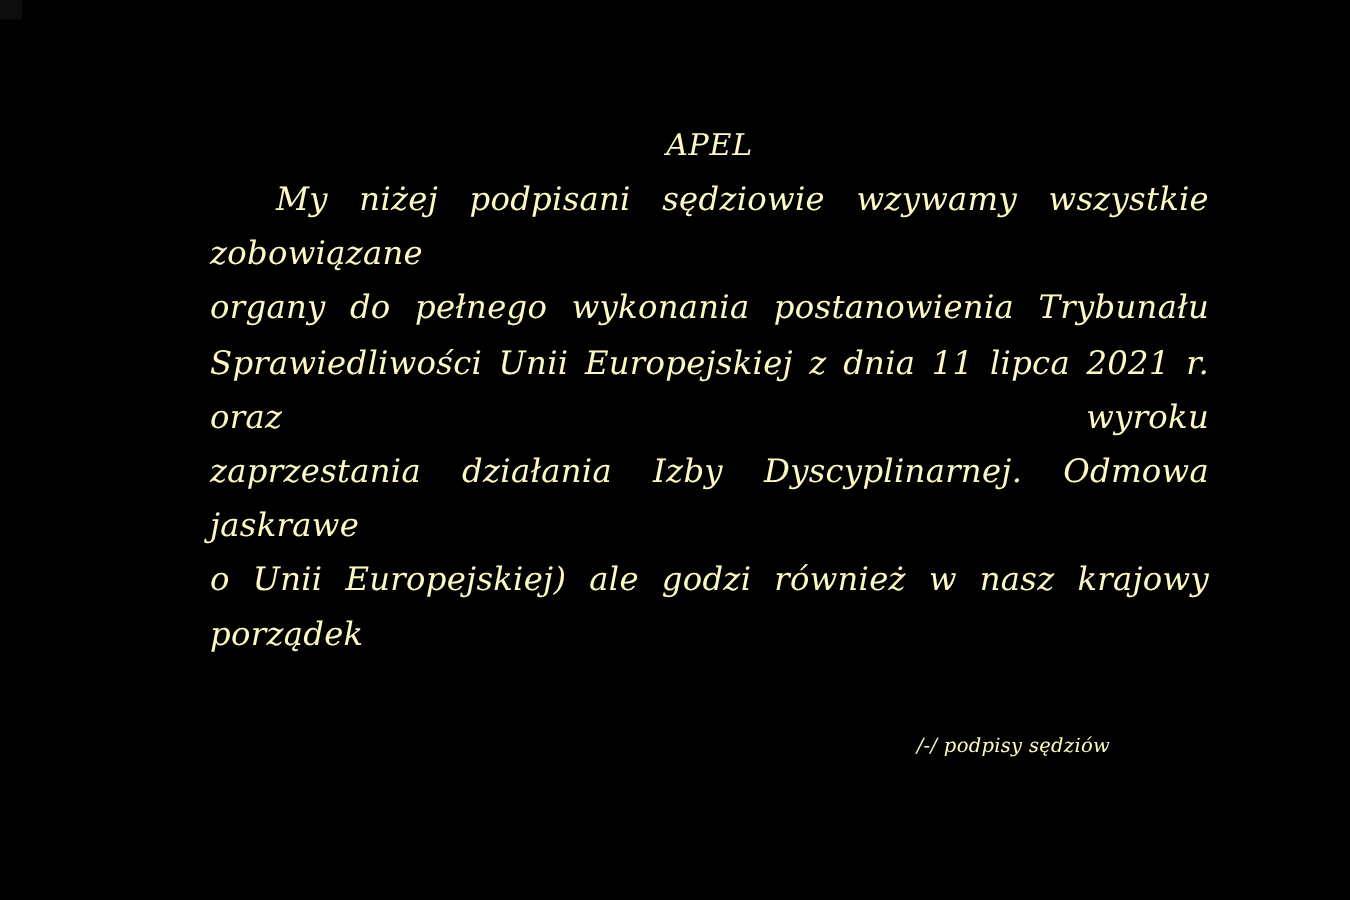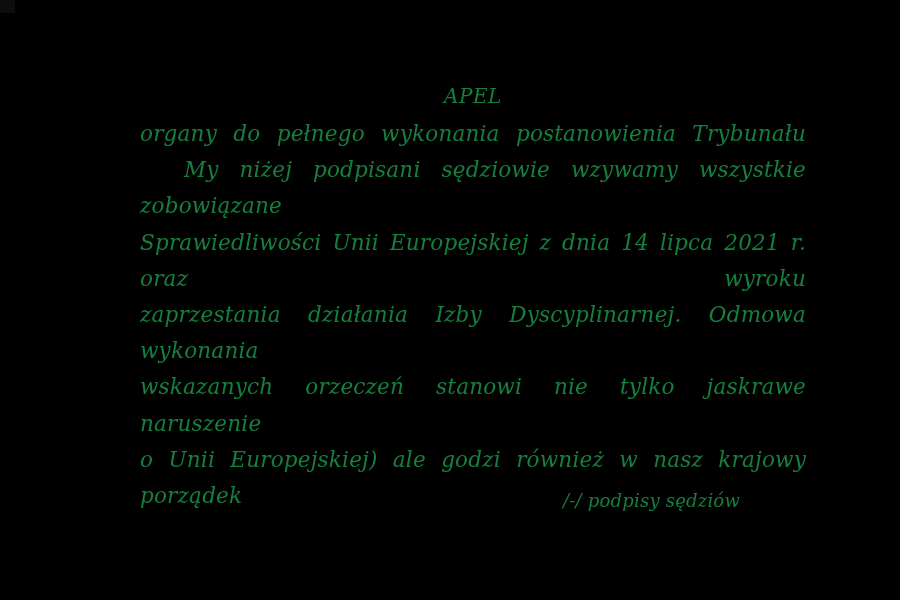--- a/index.html
+++ b/index.html
@@ -8,21 +8,21 @@
     background: #000000;
   }
   .page {
     position: relative;
     width: 900px;
     height: 600px;
     background: #000000;
     overflow: hidden;
     font-family: "DejaVu Serif", serif;
     font-style: italic;
-    color: #15803d;
+    color: #fef9c3;
   }
   .corner-smudge {
     position: absolute;
     left: 0;
     top: 0;
     width: 15px;
     height: 13px;
     background: #0d0d0d;
   }
   .doc-title {
@@ -50,36 +50,35 @@
     text-align-last: justify;
     white-space: normal;
   }
   .line.first {
     text-indent: 44px;
   }
   .doc-signature {
     position: absolute;
     right: 160px;
     top: 490px;
-    font-size: 18px;
+    font-size: 13px;
     letter-spacing: 0.2px;
     font-style: italic;
   }
 </style>
 </head>
 <body>
 
 <div class="page">
   <div class="corner-smudge"></div>
 
   <h1 class="doc-title">APEL</h1>
 
   <div class="doc-body">
+      <div class="line first">My niżej podpisani sędziowie wzywamy wszystkie zobowiązane</div>
       <div class="line">organy do pełnego wykonania postanowienia Trybunału</div>
-      <div class="line first">My niżej podpisani sędziowie wzywamy wszystkie zobowiązane</div>
-      <div class="line">Sprawiedliwości Unii Europejskiej z dnia 14 lipca 2021 r. oraz wyroku</div>
-      <div class="line">zaprzestania działania Izby Dyscyplinarnej. Odmowa wykonania</div>
-      <div class="line">wskazanych orzeczeń stanowi nie tylko jaskrawe naruszenie</div>
+      <div class="line">Sprawiedliwości Unii Europejskiej z dnia 11 lipca 2021 r. oraz wyroku</div>
+      <div class="line">zaprzestania działania Izby Dyscyplinarnej. Odmowa jaskrawe</div>
       <div class="line">o Unii Europejskiej) ale godzi również w nasz krajowy porządek</div>
     </div>
 
   <div class="doc-signature">/-/ podpisy sędziów</div>
 </div>
 
 </body></html>

